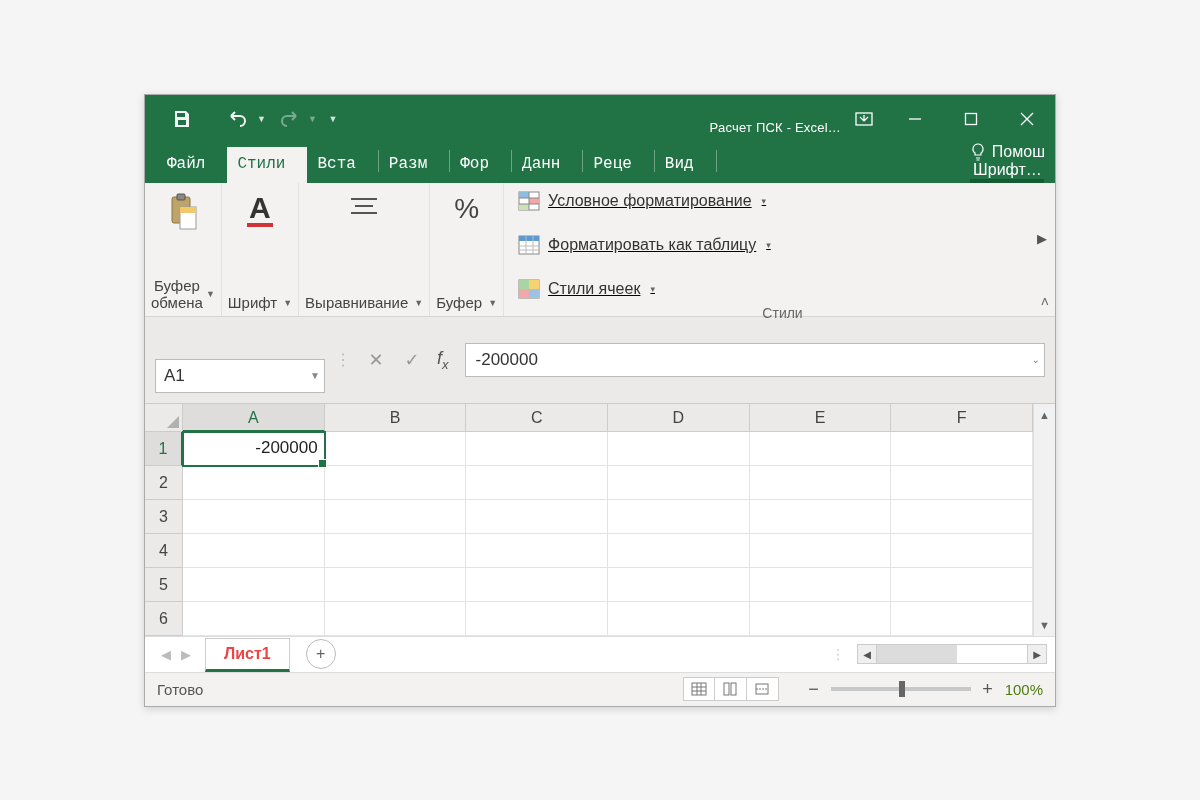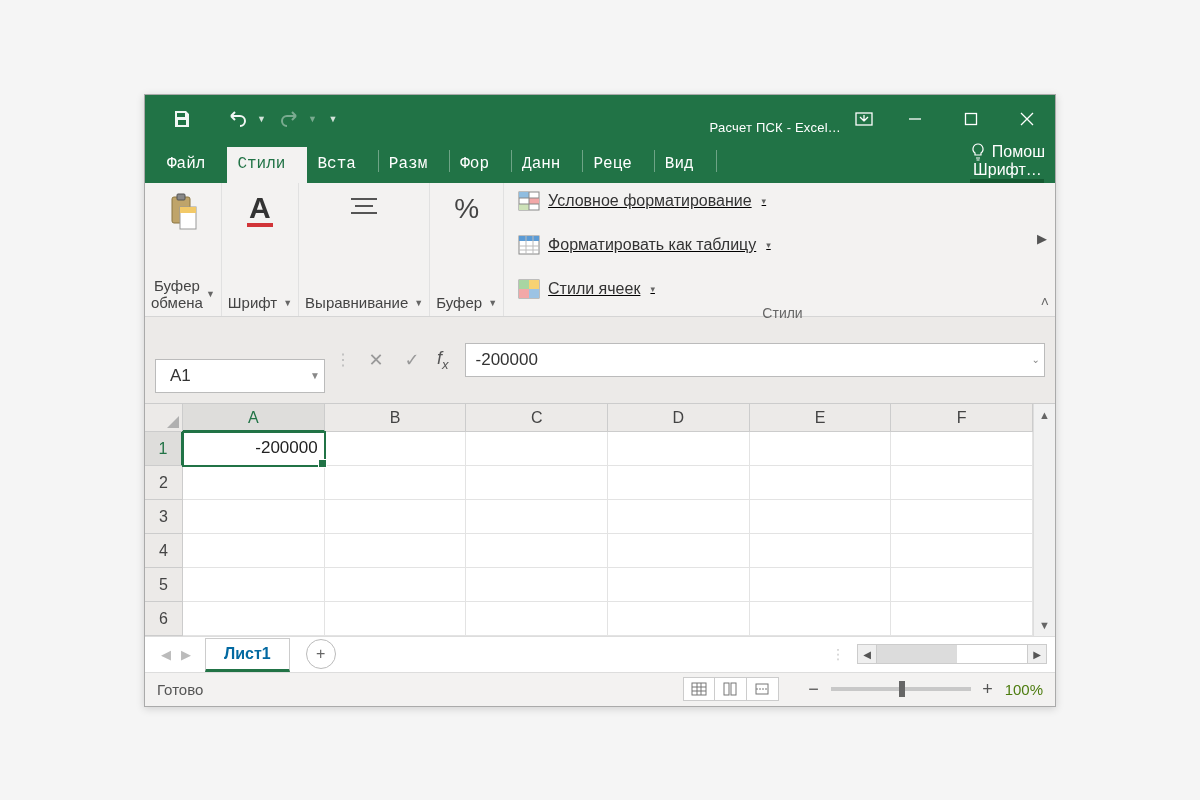--- a/index.html
+++ b/index.html
@@ -39,21 +39,21 @@
   .styles-group { flex: 1; padding: 6px 8px 4px 14px; display: flex; flex-direction: column; }
   .styles-items { display: flex; flex-direction: column; gap: 20px; flex: 1; text-decoration: underline; }
   .style-item { display: flex; align-items: center; gap: 8px; font-size: 16px; color: #333; cursor: pointer; padding: 2px 0; }
   .style-item .dd { font-size: 9px; color: #666; margin-left: 2px; }
   .styles-footer { text-align: center; font-size: 14px; color: #666; padding-top: 4px; }
   .ribbon-expand { position: absolute; right: 6px; bottom: 6px; cursor: pointer; color: #666; font-size: 14px; }
   .ribbon-more { position: absolute; right: 4px; top: 44px; color: #555; font-size: 13px; cursor: pointer; padding: 4px; }
 
   
   .fbar-row { background: #eceae8; border-bottom: 1px solid #ccc; padding: 10px 10px; display: flex; align-items: center; gap: 10px; }
-  .name-box { width: 170px; height: 34px; background: #fff; border: 1px solid #bbb; display: flex; align-items: center; padding: 0 14px; font-size: 17px; color: #333; position: relative; margin-top: 32px; }
+  .name-box { width: 170px; height: 34px; background: #fff; border: 1px solid #bbb; display: flex; align-items: center; padding: 0 8px; font-size: 17px; color: #333; position: relative; margin-top: 32px; }
   .name-box .dd-btn { position: absolute; right: 4px; font-size: 10px; color: #888; cursor: pointer; }
   .fx-btns { display: flex; align-items: center; gap: 2px; }
   .fx-btn { width: 34px; height: 34px; display: flex; align-items: center; justify-content: center; color: #999; font-size: 18px; cursor: pointer; }
   .fx-label { font-family: "Cambria Math", serif; font-style: italic; font-size: 18px; color: #555; padding: 0 6px; }
   .formula-input { flex: 1; height: 34px; background: #fff; border: 1px solid #bbb; padding: 0 10px; font-size: 17px; color: #333; display: flex; align-items: center; position: relative; }
   .formula-input .expand-btn { position: absolute; right: 4px; font-size: 10px; color: #888; cursor: pointer; }
   .vdots { color: #bbb; font-size: 16px; letter-spacing: -2px; }
 
   
   .grid-area { display: flex; background: #fff; }
@@ -71,21 +71,21 @@
   .cell.selected { outline: 2px solid #217346; outline-offset: -1px; z-index: 2; }
   .cell.selected::after { content: ""; position: absolute; right: -3px; bottom: -3px; width: 7px; height: 7px; background: #217346; border: 1px solid #fff; }
   
   .vscroll { width: 22px; background: #f1f1f1; border-left: 1px solid #ddd; display: flex; flex-direction: column; align-items: center; }
   .vscroll .arrow { height: 22px; width: 100%; display: flex; align-items: center; justify-content: center; color: #666; font-size: 11px; cursor: pointer; }
   .vscroll .track { flex: 1; }
 
   
   .sheet-bar { background: #fff; border-top: 1px solid #ddd; height: 36px; display: flex; align-items: center; padding: 0 8px; gap: 6px; }
   .nav-arrows { display: flex; gap: 10px; color: #bbb; font-size: 13px; padding: 0 8px; }
-  .sheet-tab { padding: 6px 18px; border: 1px solid #ccc; border-bottom: 3px solid #217346; background: #fff; font-size: 16px; font-weight: 600; color: #0369a1; cursor: pointer; position: relative; top: 1px; }
+  .sheet-tab { padding: 6px 18px; border: 1px solid #ccc; border-bottom: 3px solid #217346; background: #fff; font-size: 16px; font-weight: 600; color: #ef4444; cursor: pointer; position: relative; top: 1px; }
   .add-sheet { width: 30px; height: 30px; border-radius: 50%; border: 1px solid #bbb; display: flex; align-items: center; justify-content: center; color: #666; font-size: 16px; margin-left: 10px; cursor: pointer; }
   .sheet-spacer { flex: 1; }
   .hscroll-sep { color: #ccc; font-size: 14px; padding: 0 6px; }
   .hscroll { display: flex; align-items: center; gap: 0; }
   .hscroll .harrow { width: 20px; height: 20px; border: 1px solid #ccc; background: #efefef; display: flex; align-items: center; justify-content: center; font-size: 10px; color: #555; cursor: pointer; }
   .hscroll .htrack { width: 150px; height: 20px; border-top: 1px solid #ccc; border-bottom: 1px solid #ccc; background: #fff; position: relative; }
   .hscroll .hthumb { position: absolute; left: 0; top: 0; bottom: 0; width: 80px; background: #dcdcdc; }
 
   
   .status-bar { background: #f3f2f1; border-top: 1px solid #ddd; height: 34px; display: flex; align-items: center; padding: 0 12px; font-size: 15px; color: #555; gap: 26px; }

